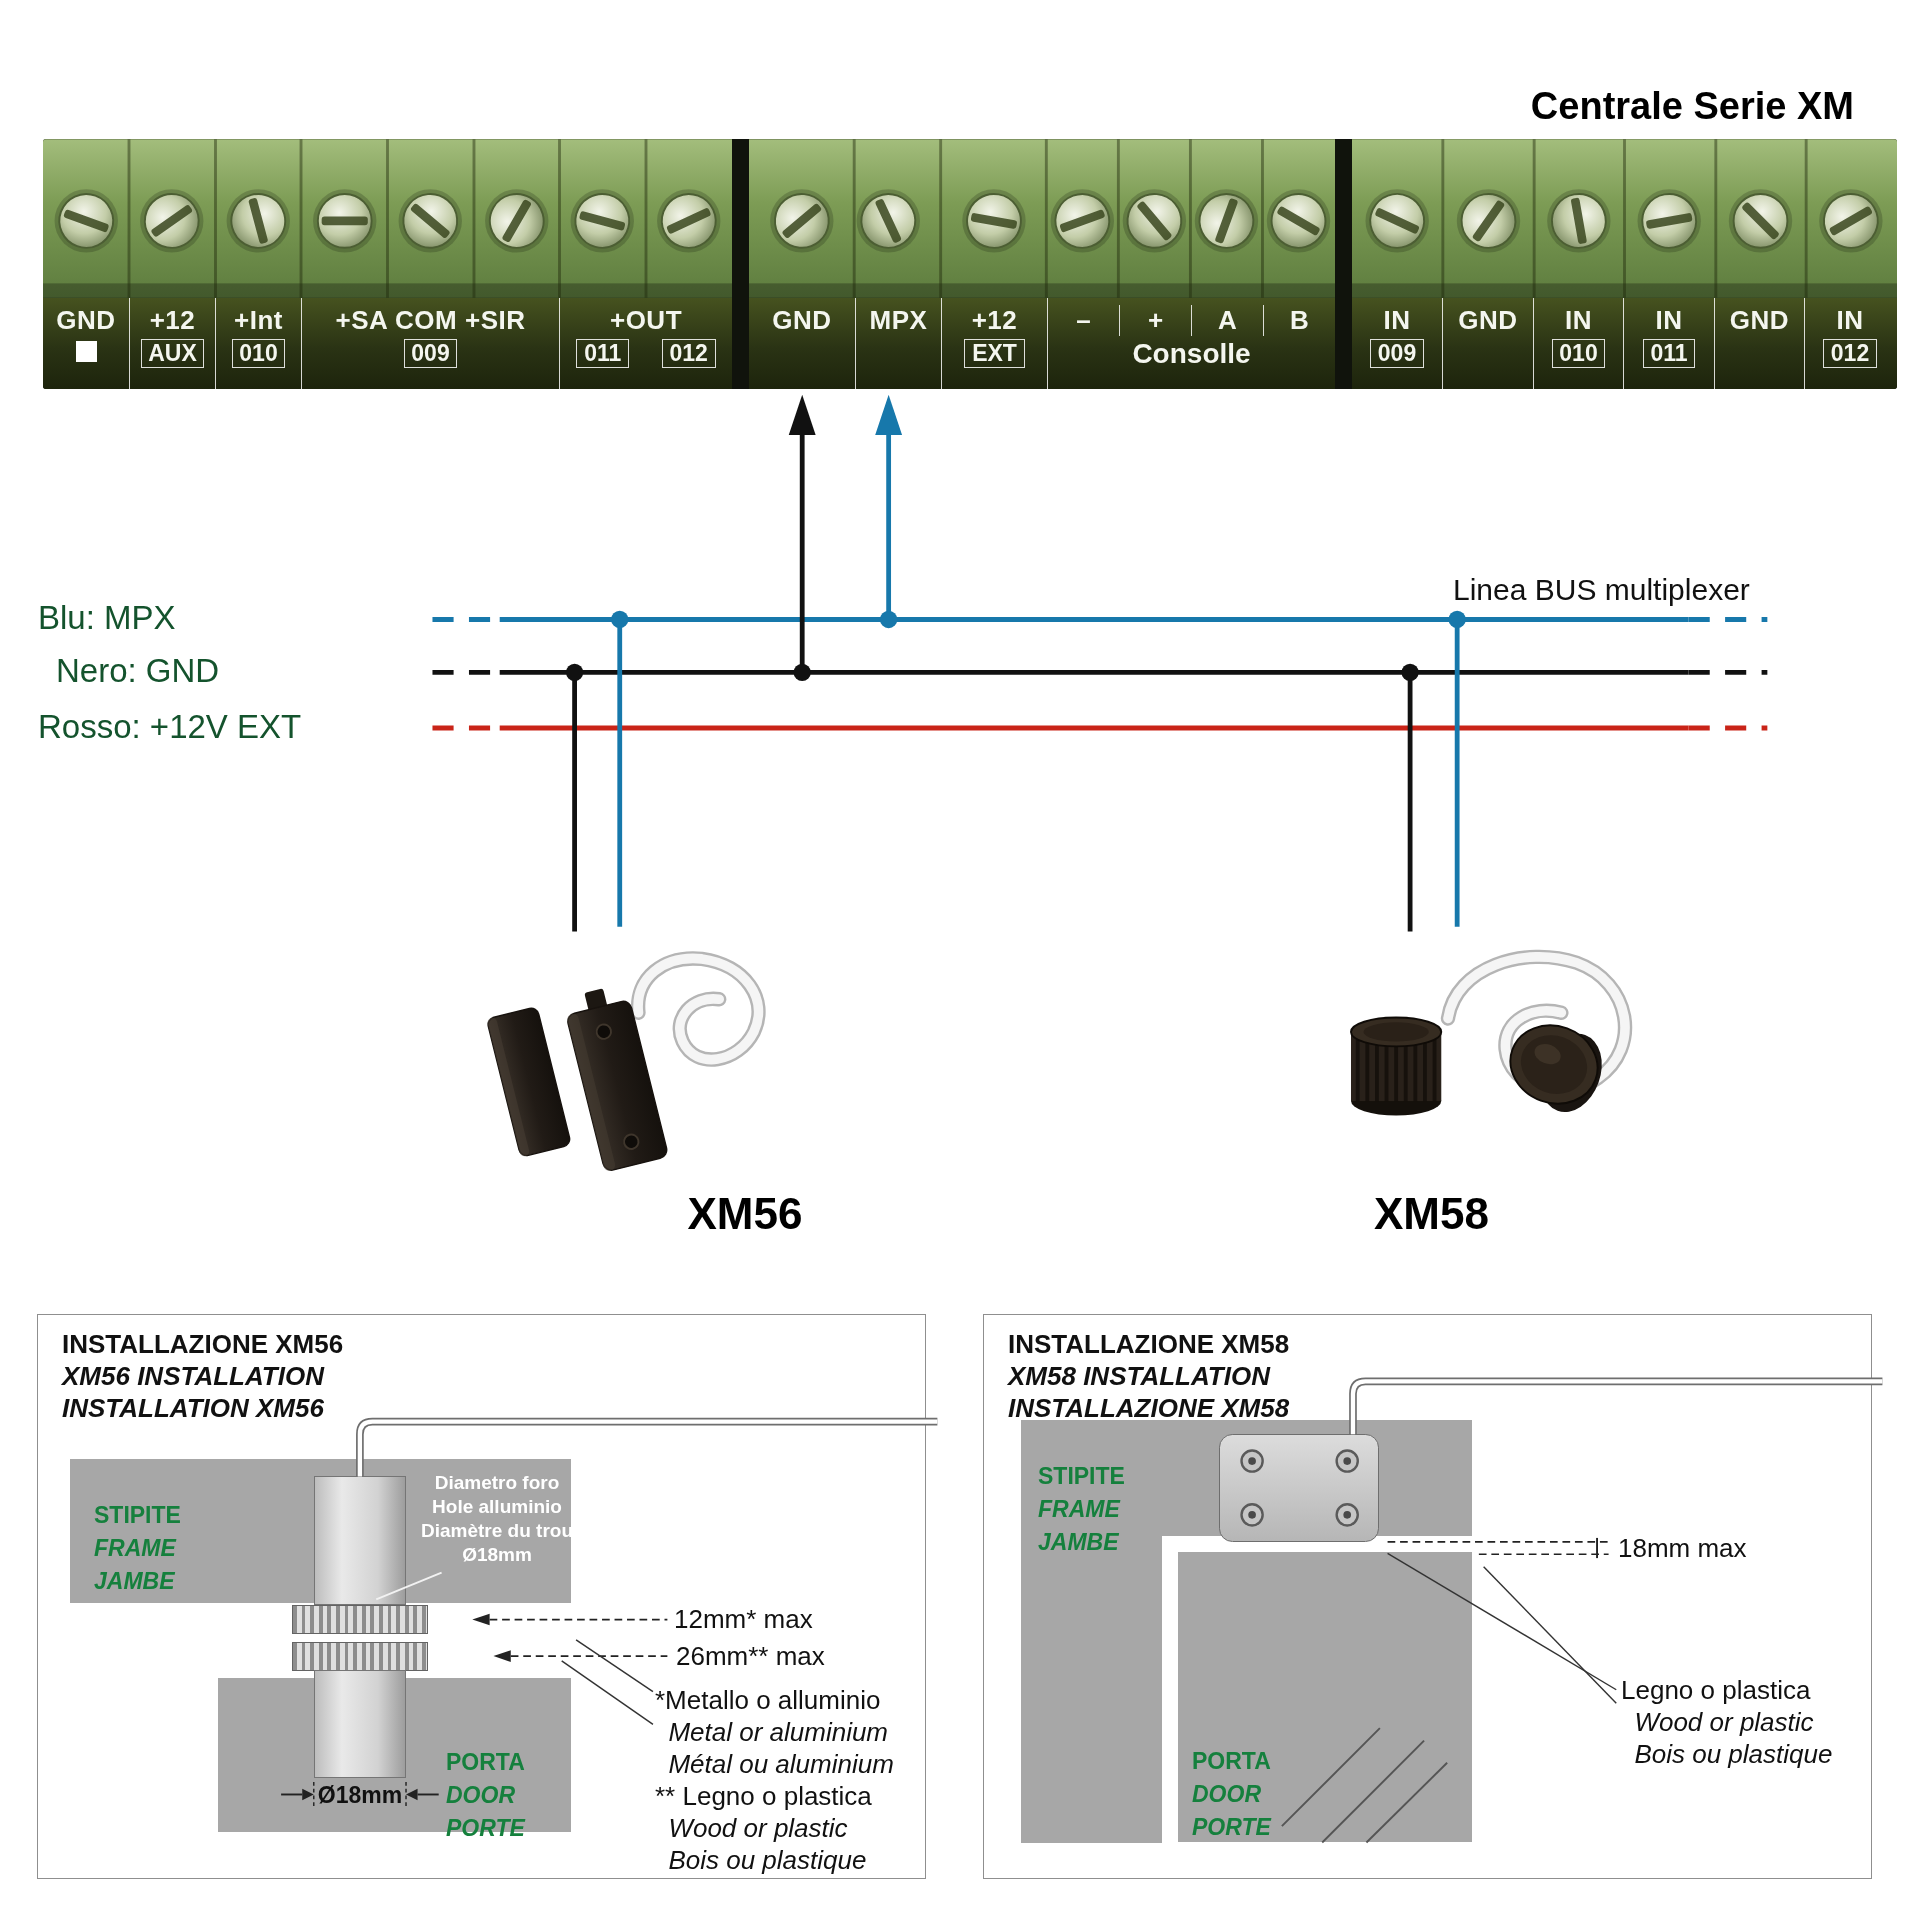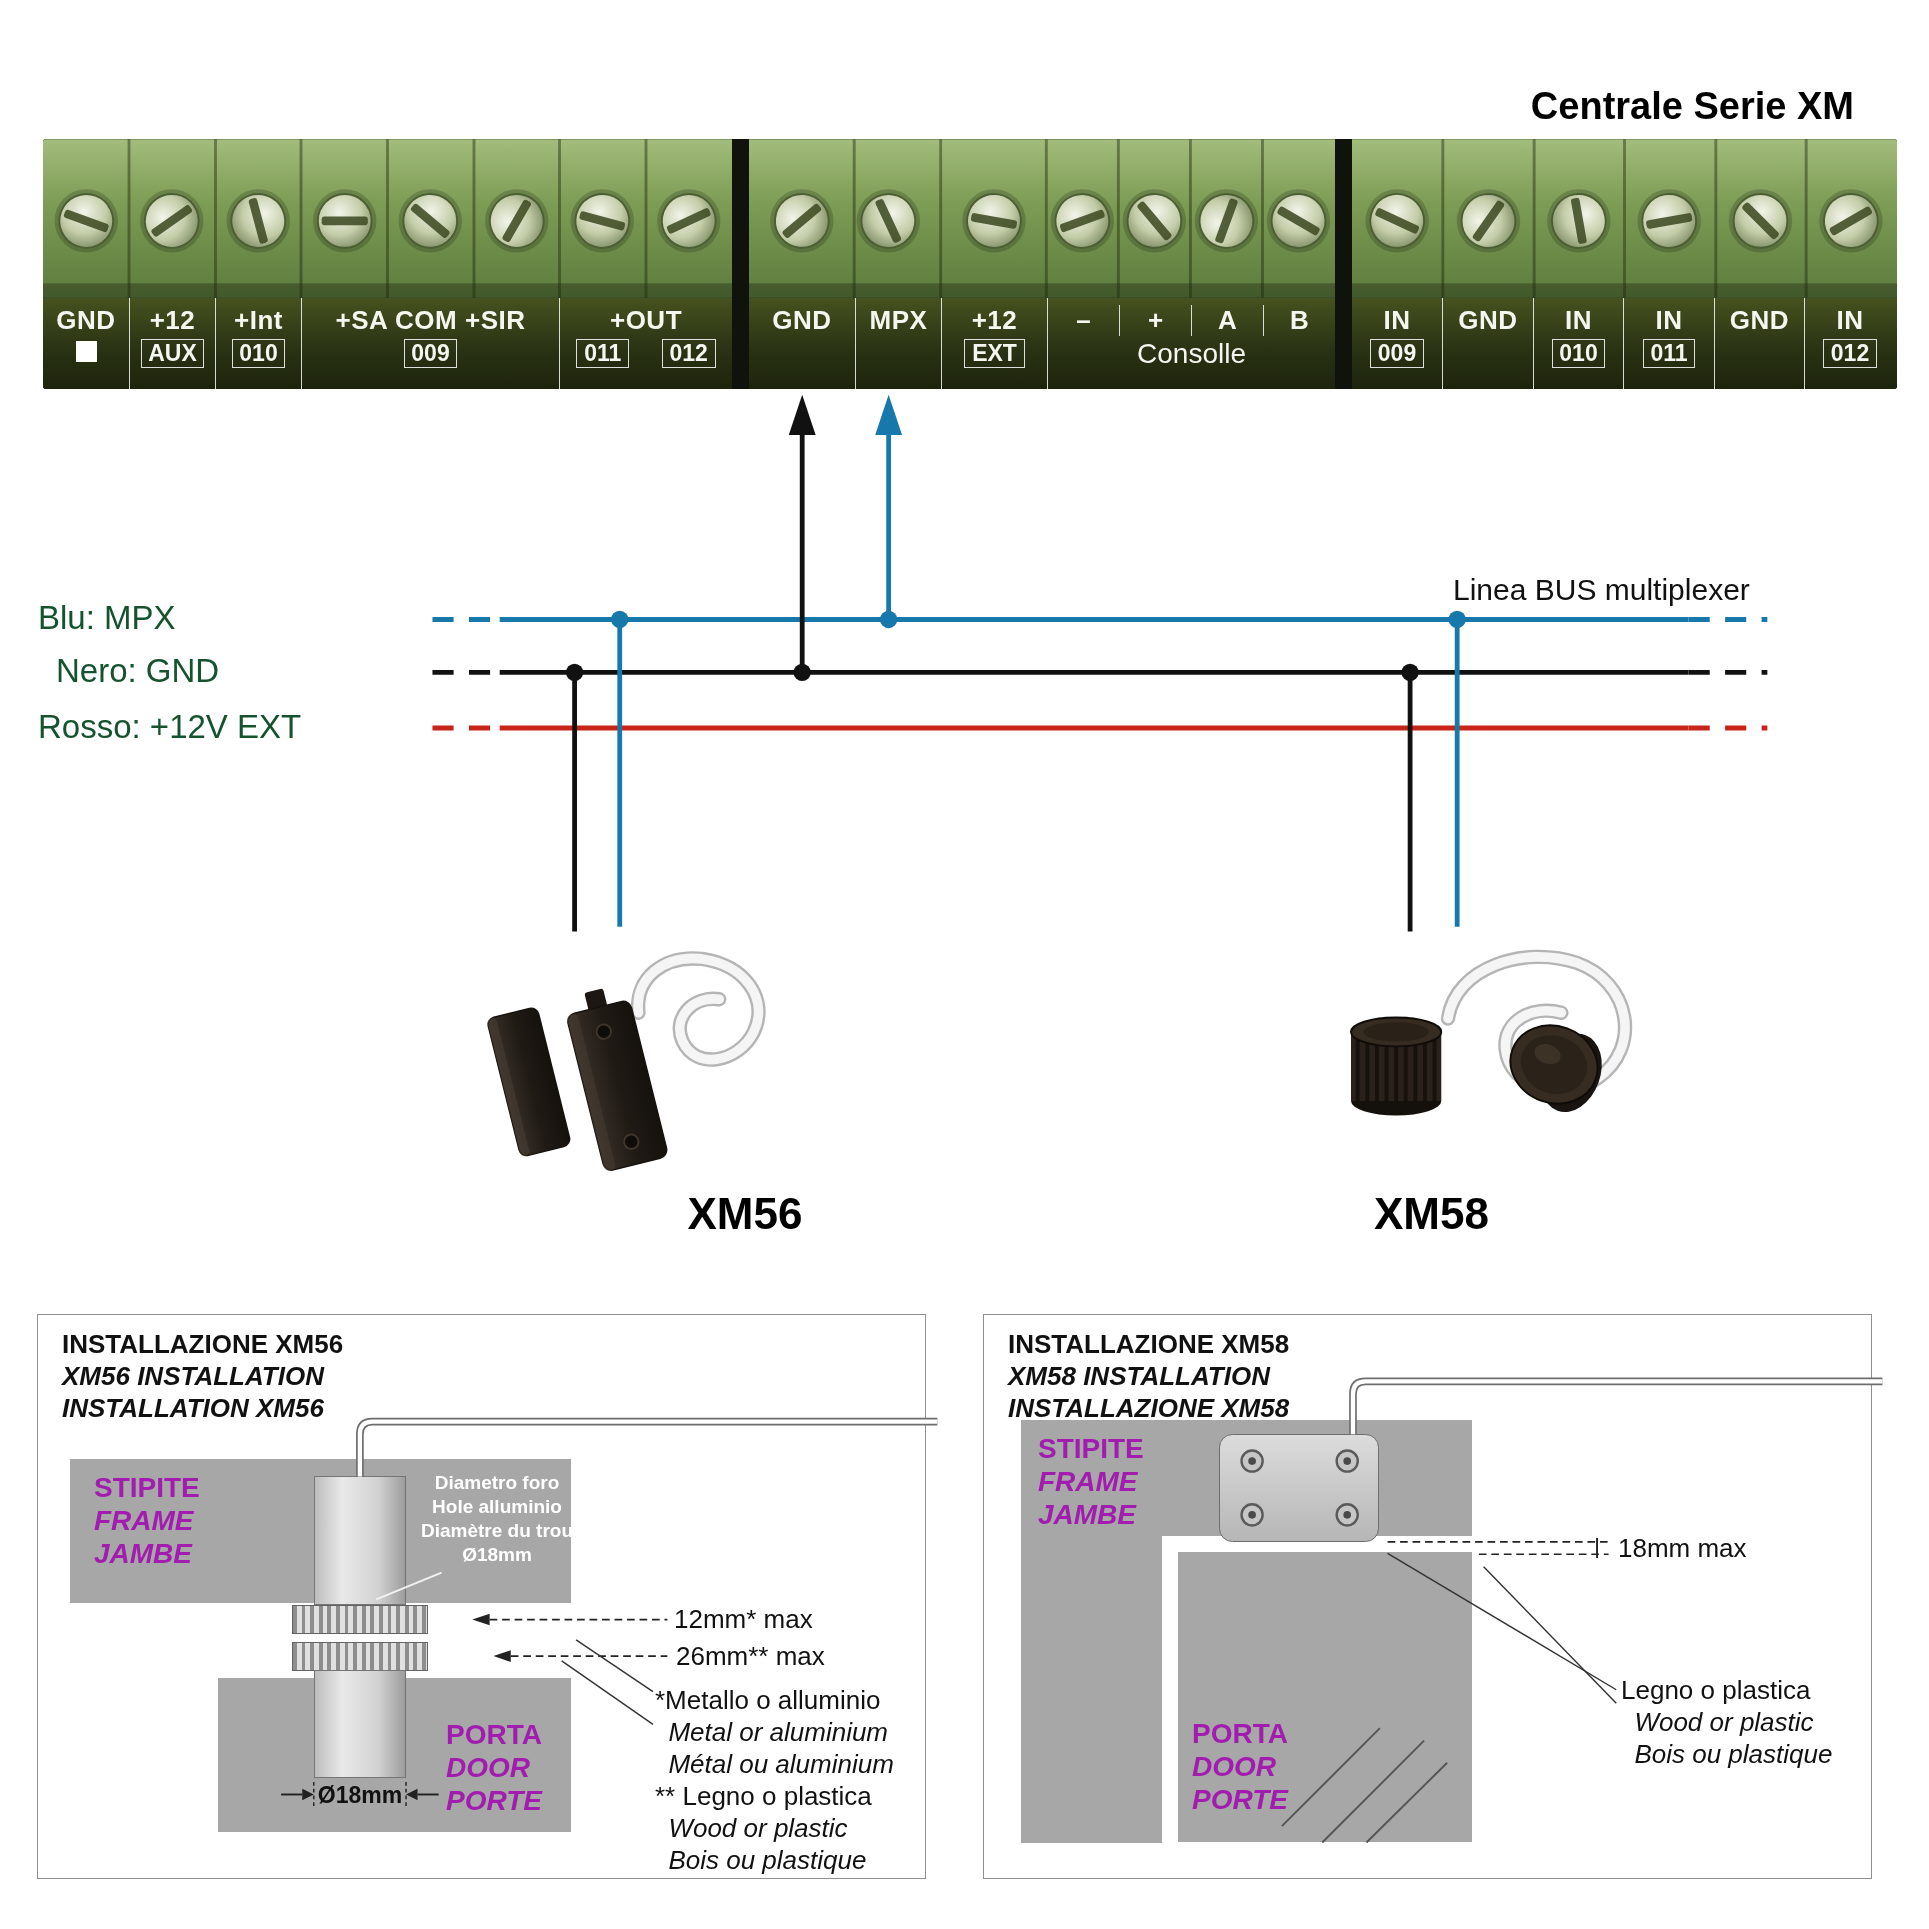--- a/index.html
+++ b/index.html
@@ -21,38 +21,38 @@
           background:linear-gradient(#46521f,#2a3314 55%,#1d240c);color:#f4f6ef;}
   .tcell{box-sizing:border-box;display:flex;flex-direction:column;align-items:center;padding-top:6.7px;}
   .tcell + .tcell{border-left:1.9px solid rgba(255,255,255,.82);}
   .tt{font-size:26px;font-weight:bold;letter-spacing:0.5px;white-space:nowrap;}
   .tb{font-size:23px;font-weight:bold;margin-top:2.9px;white-space:nowrap;}
   .tb.bxd{border:1.9px solid rgba(255,255,255,.85);padding:0 6.7px;line-height:27px;}
   .duo{display:flex;width:100%;justify-content:space-around;}
   .subrow{display:flex;width:100%;}
   .subcell{flex:1;text-align:center;font-size:26px;font-weight:bold;}
   .subcell + .subcell{border-left:1.9px solid rgba(255,255,255,.82);}
-  .consolle{font-size:28px;font-weight:normal;margin-top:1.9px;}
+  .consolle{font-size:28px;font-weight:bold;margin-top:1.9px;}
   .sq{width:21px;height:21px;background:#fff;margin-top:5.8px;display:block;}
 
   
   .busline{stroke-width:5;fill:none;}
   .blue{stroke:var(--blue);} .blk{stroke:var(--black);} .red{stroke:var(--red);}
   .dotb{fill:var(--blue);} .dotk{fill:var(--black);}
   .buslabel{position:absolute;font-size:33px;color:#14532d;white-space:nowrap;}
   .busline-label{position:absolute;font-size:30px;color:#111;white-space:nowrap;}
   .plabel{position:absolute;font-size:44px;font-weight:bold;color:#000;text-align:center;}
 
   
   .ibox{position:absolute;width:889px;height:565px;background:#fff;border:1.9px solid #8f8f8f;box-sizing:border-box;}
   .ititle{position:absolute;left:24px;top:13.4px;font-size:26px;font-weight:bold;color:#111;line-height:32px;}
   .ititle span{display:block;}
   .ital{font-style:italic;}
   .gray{position:absolute;background:#a7a7a7;}
-  .wlabel{position:absolute;color:#a21caf;font-weight:bold;font-size:28px;line-height:33px;}
+  .wlabel{position:absolute;color:#15803d;font-weight:bold;font-size:23px;line-height:33px;margin-top:28px;}
   .wlabel span{display:block;}
   .cyl{position:absolute;background:linear-gradient(90deg,#bdbdbd,#e9e9e9 30%,#d2d2d2 70%,#9d9d9d);
        border:1px solid #757575;box-sizing:border-box;}
   .ribs{position:absolute;background:repeating-linear-gradient(90deg,#8d8d8d 0 3.8px,#e0e0e0 3.8px 8.6px);
         border:1px solid #636363;box-sizing:border-box;}
   .holetext{position:absolute;left:382px;top:156px;width:154px;text-align:center;color:#fff;
             font-weight:bold;font-size:19px;line-height:24px;}
   .holetext span{display:block;}
   .dimtext{position:absolute;font-size:26px;color:#111;white-space:nowrap;}
   .note{position:absolute;font-size:26px;color:#111;line-height:32px;}

